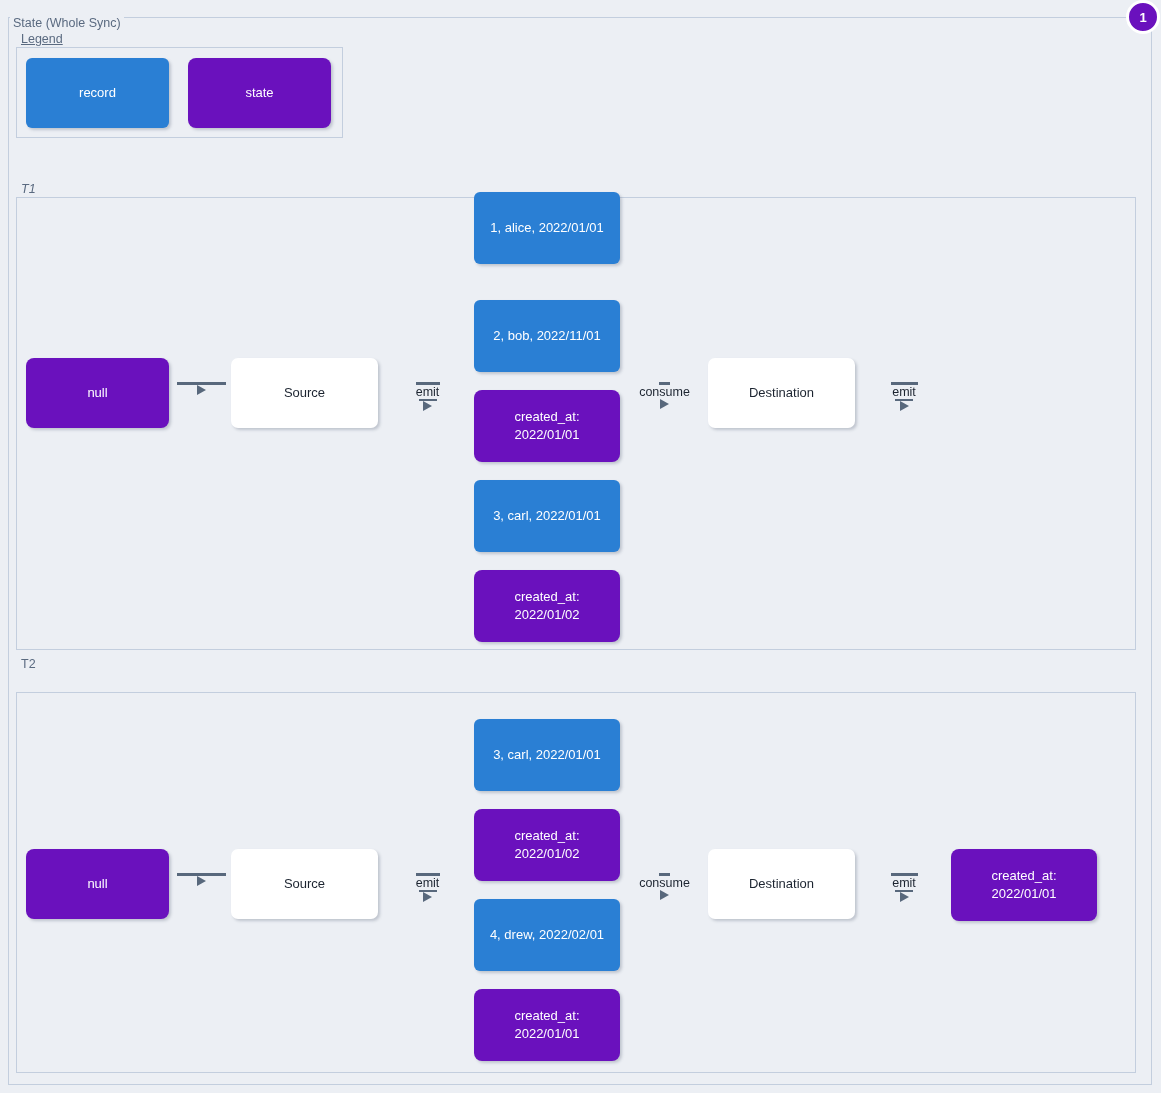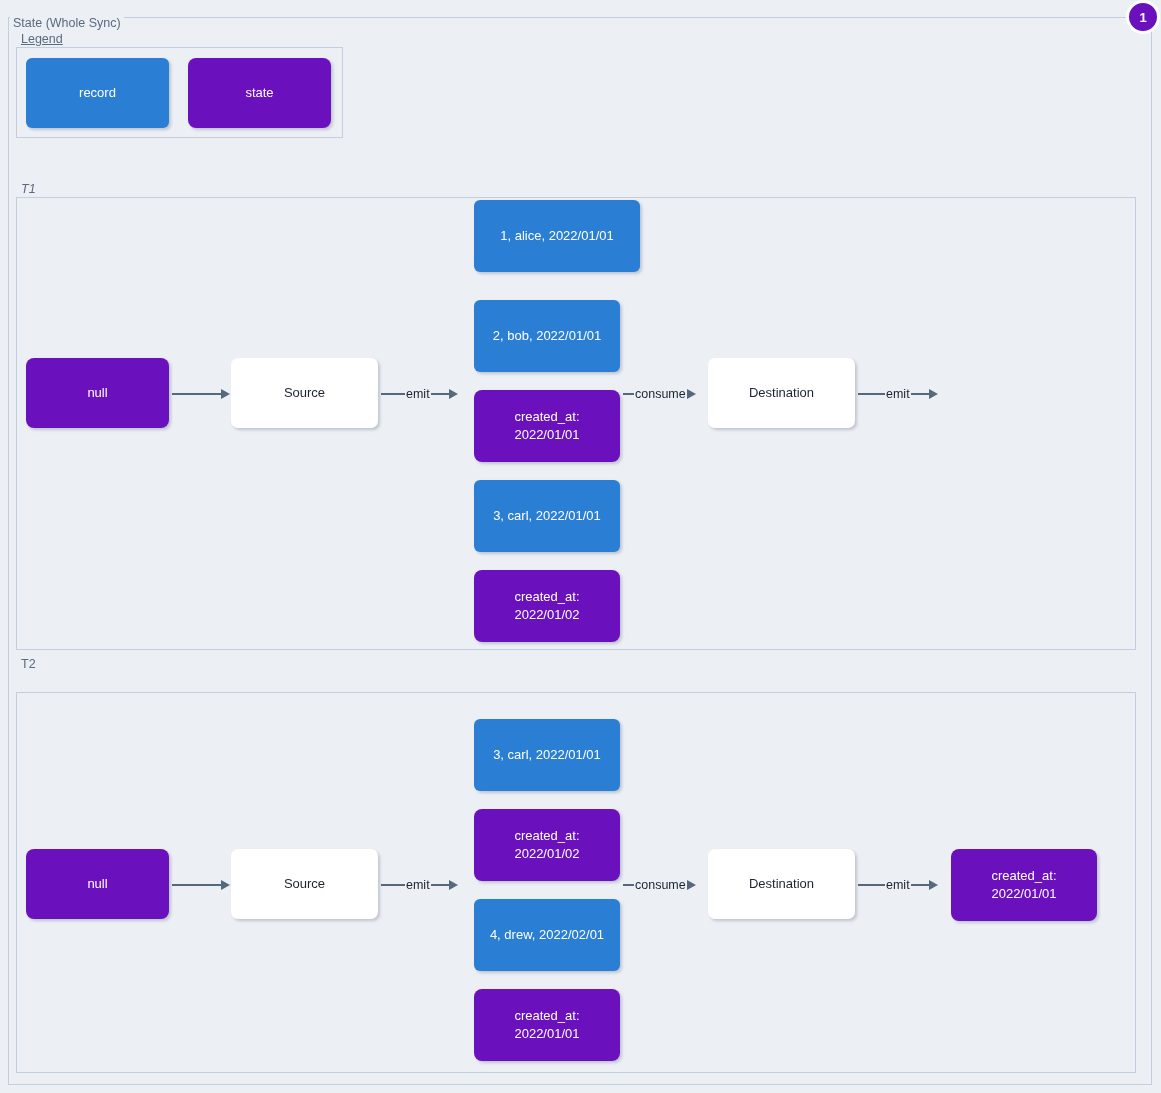--- a/index.html
+++ b/index.html
@@ -83,21 +83,21 @@
     background: #ffffff;
     color: #1c2430;
     border-radius: 7px;
   }
 
   
   #legend-record { left: 26px; top: 58px;  width: 143px; height: 70px; }
   #legend-state  { left: 188px; top: 58px; width: 143px; height: 70px; }
 
   
-  .edge { position: absolute; height: 24px; display: flex; align-items: center; }
+  .edge { position: absolute; height: 24px; display: flex; align-items: center; flex-direction: column; }
   .edge .line {
     height: 2.5px;
     background: #58687c;
     flex: none;
   }
   .edge .elabel {
     font-size: 12.5px;
     color: #1c2430;
     padding: 0 1px;
     white-space: nowrap;
@@ -156,22 +156,22 @@
 
   <div class="node plain" style="left:231px; top:358px; width:147px; height:70px;">Source</div>
 
   <div class="edge" style="left:381px; top:382px; width:93px;">
     <div class="line" style="width:24px;"></div>
     <div class="elabel">emit</div>
     <div class="line" style="width:18px;"></div>
     <div class="head"></div>
   </div>
 
-  <div class="node record" style="left:474px; top:200px; width:166px; height:72px;">1, alice, 2022/01/01</div>
-  <div class="node record" style="left:474px; top:300px; width:146px; height:72px;">2, bob, 2022/01/01</div>
+  <div class="node record" style="left:474px; top:192px; width:146px; height:72px;">1, alice, 2022/01/01</div>
+  <div class="node record" style="left:474px; top:300px; width:146px; height:72px;">2, bob, 2022/11/01</div>
   <div class="node state" style="left:474px; top:390px; width:146px; height:72px; flex-direction:column;">
     <span>created_at:</span>
     <span>2022/01/01</span>
   </div>
   <div class="node record" style="left:474px; top:480px; width:146px; height:72px;">3, carl, 2022/01/01</div>
   <div class="node state" style="left:474px; top:570px; width:146px; height:72px; flex-direction:column;">
     <span>created_at:</span>
     <span>2022/01/02</span>
   </div>
 

